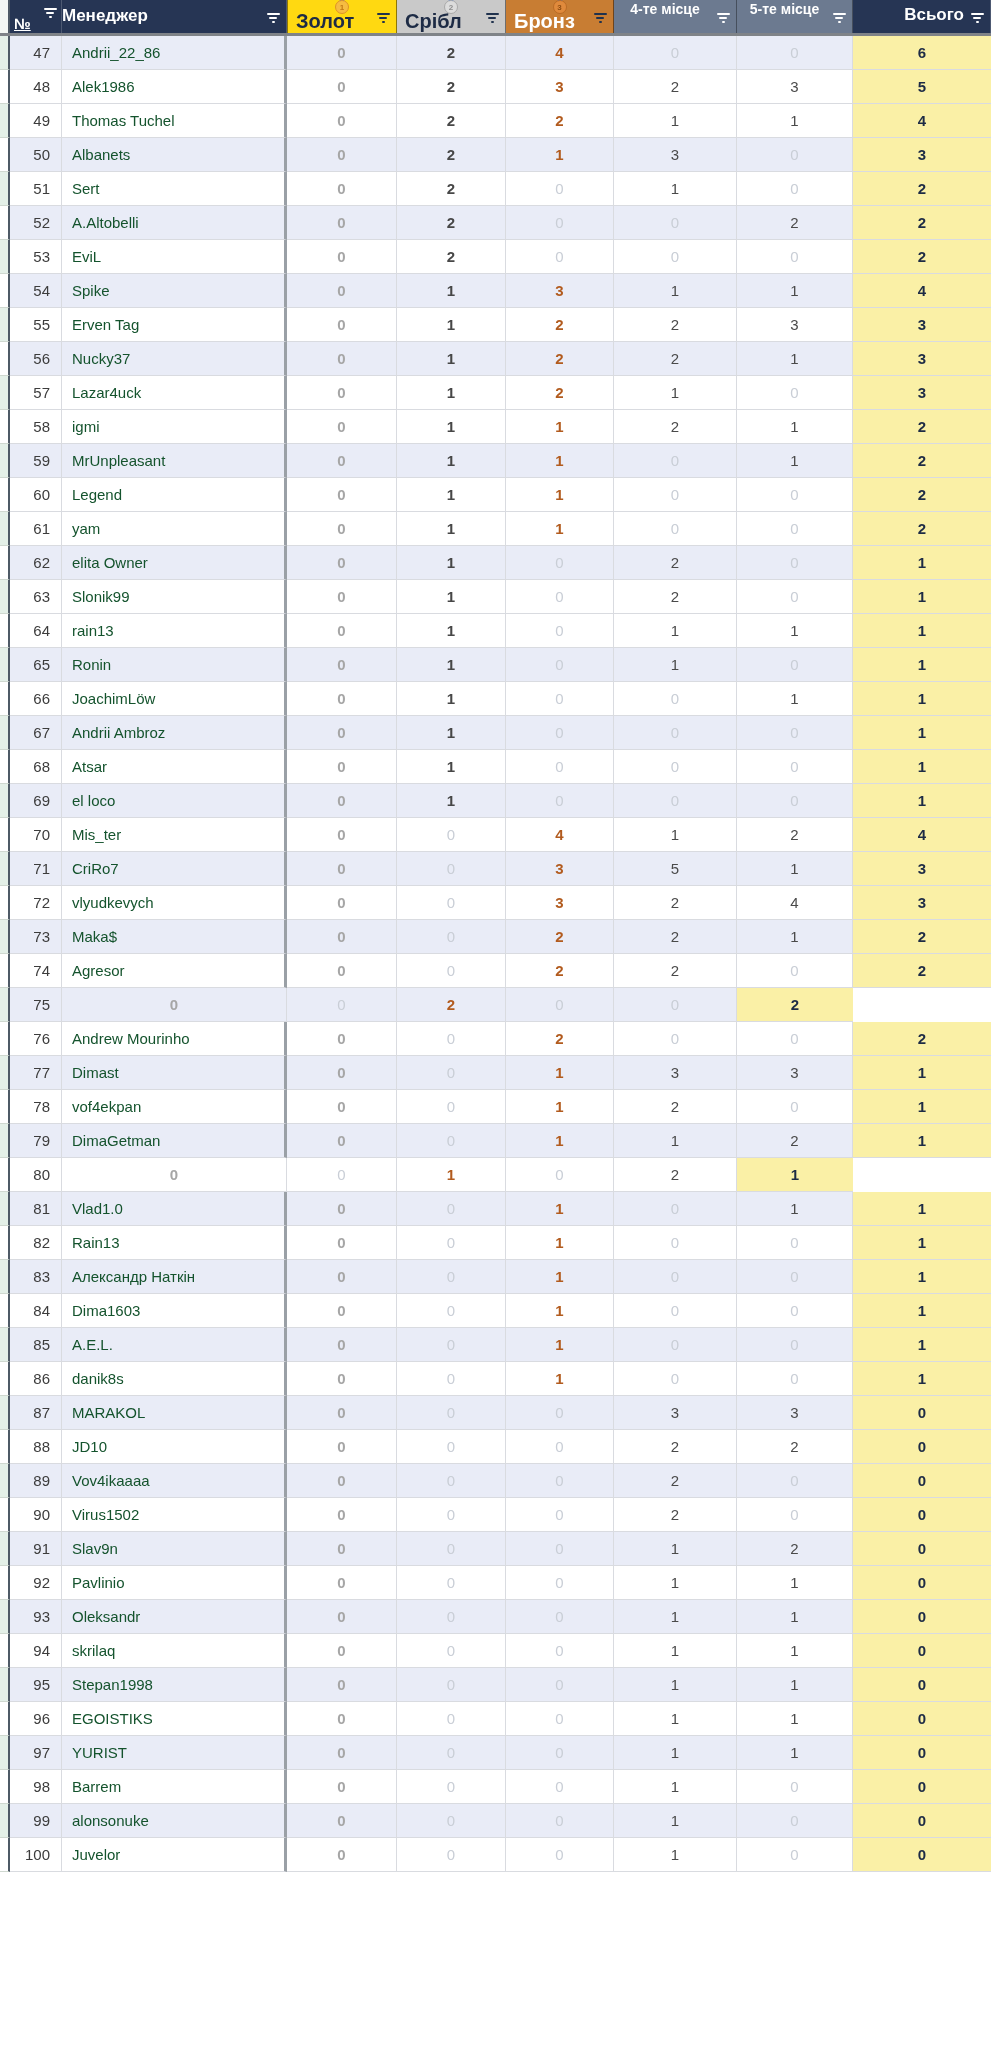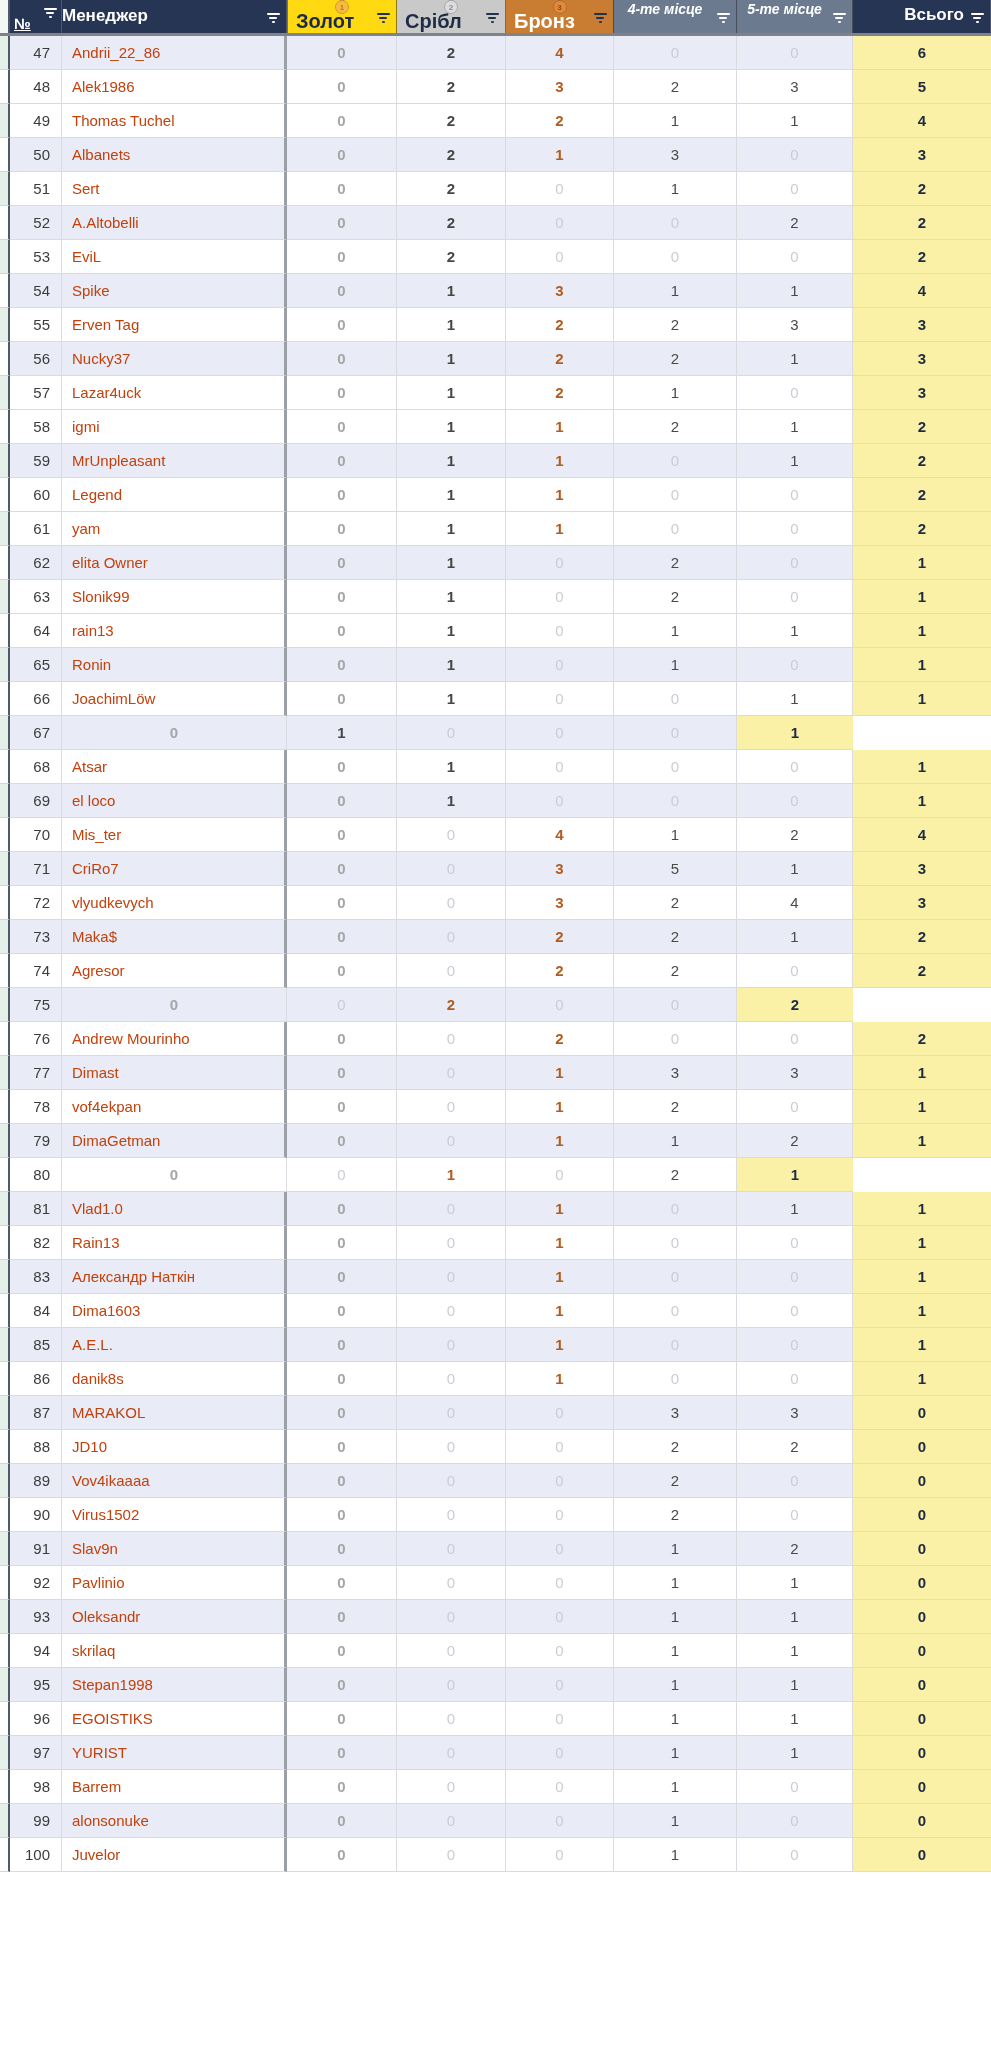--- a/index.html
+++ b/index.html
@@ -22,21 +22,21 @@
   .hcell{position:relative;height:33px;color:#fff;font-weight:bold;overflow:visible;}
   .h-strip{background:#F4F8F4;border-right:2px solid var(--stripBorder);}
   .h-navy{background:var(--navy);border-right:1px solid rgba(255,255,255,0.18);}
   .h-gold{background:var(--yellow);color:var(--navyText);border-right:1px solid rgba(0,0,0,0.45);border-left:1px solid rgba(0,0,0,0.45);}
   .h-silver{background:var(--silver);color:var(--navyText);border-right:1px solid rgba(0,0,0,0.45);}
   .h-bronze{background:var(--bronzeBg);color:#fff;border-right:1px solid rgba(0,0,0,0.45);}
   .h-slate{background:var(--slate);border-right:1px solid rgba(0,0,0,0.35);}
   .h-num-label{position:absolute;left:4px;bottom:1px;font-size:15px;text-decoration:underline;}
   .h-manager-label{position:absolute;left:0;right:26px;top:6px;text-align:left;font-size:17px;}
   .h-medal-label{position:absolute;left:8px;bottom:0px;font-size:20px;}
-  .h-center-label{position:absolute;left:0;right:20px;top:1px;text-align:center;font-size:14px;line-height:15px;padding-top:1px;font-style:italic;}
+  .h-center-label{position:absolute;left:0;right:20px;top:1px;text-align:center;font-size:14px;line-height:15px;padding-top:1px;}
   .h-total-label{position:absolute;left:0;right:26px;top:5px;text-align:right;font-size:17px;}
 
   .filter-icon{position:absolute;display:flex;flex-direction:column;align-items:center;gap:2px;width:16px;cursor:pointer;}
   .filter-icon i{display:block;height:2px;background:currentColor;border-radius:1px;}
   .filter-icon i:nth-child(1){width:13px;}
   .filter-icon i:nth-child(2){width:8px;}
   .filter-icon i:nth-child(3){width:3px;}
   .f-right-mid{right:5px;top:13px;}
   .f-right-top{right:3px;top:8px;}
   .f-dark{color:#20324e;}
@@ -54,21 +54,21 @@
 
   
   .row{height:34px;}
   .cell{border-bottom:1px solid var(--gridline);display:flex;align-items:center;font-size:15px;color:var(--bodyText);}
   .row.shaded .band{background:var(--shadedRow);}
   .row.plain .band{background:var(--whiteRow);}
   .c-strip{border-right:2px solid var(--stripBorder);border-bottom:1px solid #cfd8d0;}
   .strip-green{background:var(--stripGreen);}
   .strip-white{background:#fff;}
   .c-num{justify-content:flex-end;padding-right:11px;border-right:1px solid var(--gridline);color:#3C3C3C;}
-  .c-manager{padding-left:10px;border-right:3px solid var(--thickDivider);color:#c2410c;}
+  .c-manager{padding-left:10px;border-right:3px solid var(--thickDivider);color:#14532d;}
   .c-mid{justify-content:center;border-right:1px solid var(--gridline);}
   .c-total{justify-content:center;background:var(--totalBg) !important;font-weight:bold;color:var(--navyText);}
   .z{color:var(--zeroLight);}
   .z-gold{color:var(--goldZero);font-weight:bold;}
   .v-silver{color:var(--silverText);font-weight:bold;}
   .v-bronze{color:var(--bronzeText);font-weight:bold;}
   .v-place{color:#4A4A4A;}
 </style>
 </head>
 <body>
@@ -400,20 +400,21 @@
     <div class="cell band c-mid c-silver v-silver">1</div>
     <div class="cell band c-mid c-bronze z">0</div>
     <div class="cell band c-mid c-fourth z">0</div>
     <div class="cell band c-mid c-fifth v-place">1</div>
     <div class="cell c-total">1</div>
   </div>
 
   <div class="grid-row row shaded">
     <div class="cell c-strip strip-green"></div>
     <div class="cell band c-num">67</div>
+    <div class="cell band c-manager">Andrii Ambroz</div>
     <div class="cell band c-mid c-gold z-gold">0</div>
     <div class="cell band c-mid c-silver v-silver">1</div>
     <div class="cell band c-mid c-bronze z">0</div>
     <div class="cell band c-mid c-fourth z">0</div>
     <div class="cell band c-mid c-fifth z">0</div>
     <div class="cell c-total">1</div>
   </div>
 
   <div class="grid-row row plain">
     <div class="cell c-strip strip-white"></div>

